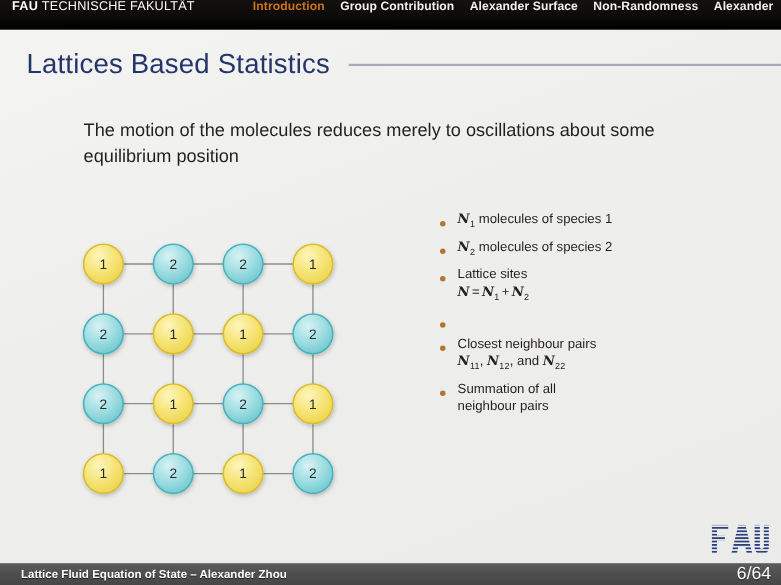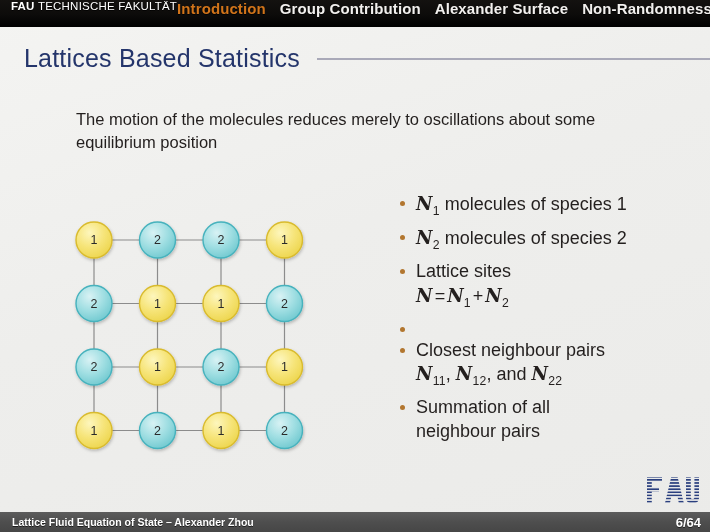--- a/index.html
+++ b/index.html
@@ -43,21 +43,21 @@
   #brand .fau-bold { font-weight: bold; }
   #nav-items {
     display: flex;
     align-items: center;
     margin-left: auto;
     margin-right: 7px;
     gap: 14px;
     white-space: nowrap;
   }
   .nav-item {
-    font-size: 15px;
+    font-size: 11px;
     font-weight: bold;
     color: #f2f0ee;
     letter-spacing: 0.1px;
     cursor: pointer;
     text-shadow: 0 1px 0 rgba(0,0,0,.85);
   }
   .nav-item.active { color: #d1741a; }
 
   
   #title-row {
@@ -122,21 +122,21 @@
   .bullet-dot {
     flex: 0 0 auto;
     width: 5px;
     height: 5px;
     border-radius: 50%;
     background: #b2762f;
     margin-top: 9px;
     margin-right: 11px;
   }
   .bullet-text {
-    font-size: 18px;
+    font-size: 12px;
     line-height: 1.33;
     white-space: pre-line;
   }
   .mv {
     font-family: "DejaVu Serif", serif;
     font-style: italic;
     font-weight: bold;
     letter-spacing: 0.2px;
   }
   .mv sub {
@@ -160,33 +160,33 @@
   #footer {
     position: absolute;
     left: 0;
     bottom: 0;
     width: 710px;
     height: 20px;
     background: linear-gradient(180deg, #5c5c5c 0%, #4e4e4e 50%, #464646 100%);
     display: flex;
     align-items: center;
     box-sizing: border-box;
-    padding: 0 9px 0 12px;
+    padding: 0 9px 0 19px;
   }
   #footer-left {
     font-size: 10.5px;
     font-weight: bold;
     color: #ffffff;
     white-space: nowrap;
     text-shadow: 0 1px 0 rgba(0,0,0,.6);
   }
   #footer-right {
     margin-left: auto;
-    font-size: 13px;
-    font-weight: bold;
+    font-size: 16px;
+    font-weight: normal;
     color: #ffffff;
     white-space: nowrap;
     text-shadow: 0 1px 0 rgba(0,0,0,.6);
   }
 </style>
 </head>
 <body>
 
 <div id="slide">
 

